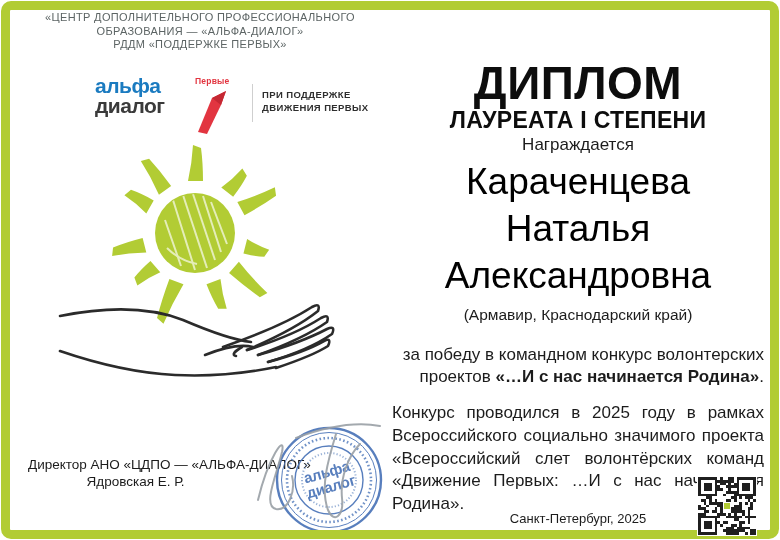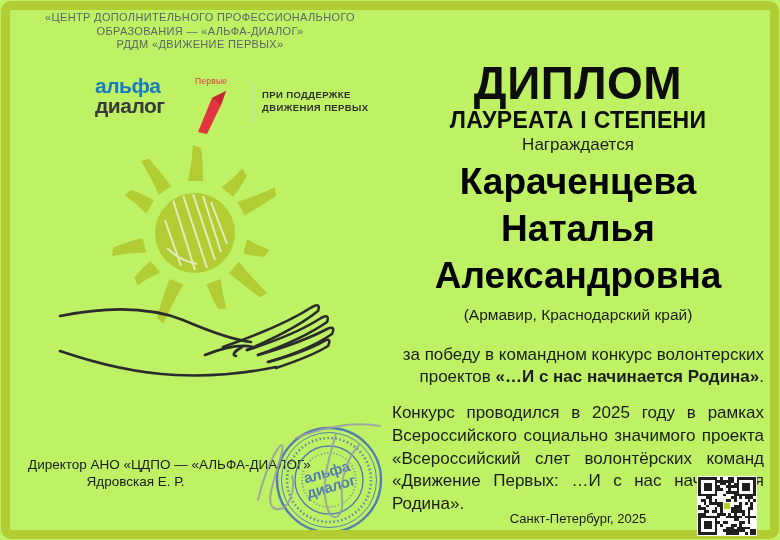--- a/index.html
+++ b/index.html
@@ -1,54 +1,54 @@
 <!DOCTYPE html>
 <html style="--green: #b2cc34; --alfa-blue: #1b7bc0; --pervye-red: #e23540; --stamp-blue: #4a74b8; --muted: #5c6464; --ink: #111111; --logo-dark: #3a3a3a;"><head>
 <meta charset="utf-8">
 <style>
   :root{
     --green:#b2cc34; --alfa-blue:#1b7bc0; --pervye-red:#e23540;
     --stamp-blue:#4a74b8; --muted:#5c6464; --ink:#111111; --logo-dark:#3a3a3a;
   }
   html,body{margin:0;padding:0;background:#e9e9e9;}
   .page{
-    position:relative; width:780px; height:540px; background:#bef264;
+    position:relative; width:780px; height:540px; background:#ffffff;
     font-family:"Liberation Sans", sans-serif; color:var(--ink);
     overflow:hidden; outline:1px solid #cfcfcf;
   }
   .frame-green{
     position:absolute; inset:1px; border:9px solid var(--green);
     border-radius:10px; pointer-events:none; z-index:3;
   }
   
   .org-header{
     position:absolute; left:30px; top:11px; width:340px; text-align:center;
     font-size:11px; line-height:13.5px; letter-spacing:.35px; color:var(--muted);
     z-index:2;
   }
   .logo-row{position:absolute; left:95px; top:70px; z-index:2;}
   .alfa-logo{position:absolute; left:0; top:6px; font-weight:bold; font-size:21px;
     line-height:20px; letter-spacing:-.5px;}
   .alfa-logo .l1{color:var(--alfa-blue);}
   .alfa-logo .l2{color:var(--logo-dark);}
   .pervye-logo{position:absolute; left:100px; top:0; width:50px; text-align:left;}
-  .pervye-label{color:var(--pervye-red); font-weight:normal; font-size:8.5px; letter-spacing:.2px;}
+  .pervye-label{color:var(--pervye-red); font-weight:bold; font-size:8.5px; letter-spacing:.2px;}
   .pervye-arrow{display:block; margin-top:2px;}
   .logo-divider{position:absolute; left:157px; top:14px; width:1px; height:38px; background:#cfcfcf;}
   .support-text{position:absolute; left:167px; top:18px; width:130px;
     font-size:9.5px; font-weight:bold; line-height:13px; letter-spacing:.4px; color:#2e2e2e;}
   .illustration{position:absolute; left:55px; top:140px; z-index:1;}
   
   .right-col{position:absolute; left:392px; top:0; width:372px; text-align:center; z-index:2;}
   .title{position:absolute; left:0; top:56px; width:100%; font-size:46px; font-weight:800;
     letter-spacing:.5px; color:#0d0d0d;}
   .subtitle{position:absolute; left:0; top:107px; width:100%; font-size:23px; font-weight:800;
     letter-spacing:.3px; color:#0d0d0d;}
   .awarded{position:absolute; left:0; top:135px; width:100%; font-size:17px; color:#1c1c1c;}
-  .name{position:absolute; left:-6px; top:158px; width:384px; font-size:37px; font-weight:bold;
+  .name{position:absolute; left:-6px; top:158px; width:384px; font-size:37px; font-weight:normal;
     line-height:47px; white-space:pre-line; color:#000;}
   .location{position:absolute; left:0; top:306px; width:100%; font-size:15.5px; color:#1c1c1c;}
   .award-text{position:absolute; left:0; top:344px; width:100%; font-size:17px; line-height:22px; color:#1c1c1c;text-align:right;}
   .award-text b{font-weight:bold;}
   .description{position:absolute; left:0; top:402px; width:100%; font-size:17px; line-height:22.8px;
     text-align:justify; color:#1c1c1c;}
   .city-year{position:absolute; left:0; top:511px; width:100%; font-size:13px; color:#1c1c1c;}
   
   .director-block{position:absolute; left:28px; top:457px; font-size:13.5px; line-height:16.5px;
     color:#1c1c1c; z-index:2;}
@@ -60,21 +60,21 @@
 </style>
 </head>
 <body>
 
 <div class="page">
   <div class="frame-green"></div>
 
   <div class="org-header">
     <div>«ЦЕНТР ДОПОЛНИТЕЛЬНОГО ПРОФЕССИОНАЛЬНОГО</div>
     <div>ОБРАЗОВАНИЯ — «АЛЬФА-ДИАЛОГ»</div>
-    <div>РДДМ «ДВИЖЕНИЕ ПЕРВЫХ»</div>
+    <div>РДДМ «ПОДДЕРЖКЕ ПЕРВЫХ»</div>
   </div>
 
   <div class="logo-row">
     <div class="alfa-logo">
       <div class="l1">альфа</div>
       <div class="l2">диалог</div>
     </div>
     <div class="pervye-logo">
       <span class="pervye-label">Первые</span>
       <svg class="pervye-arrow" width="34" height="44" viewBox="0 0 34 44">

